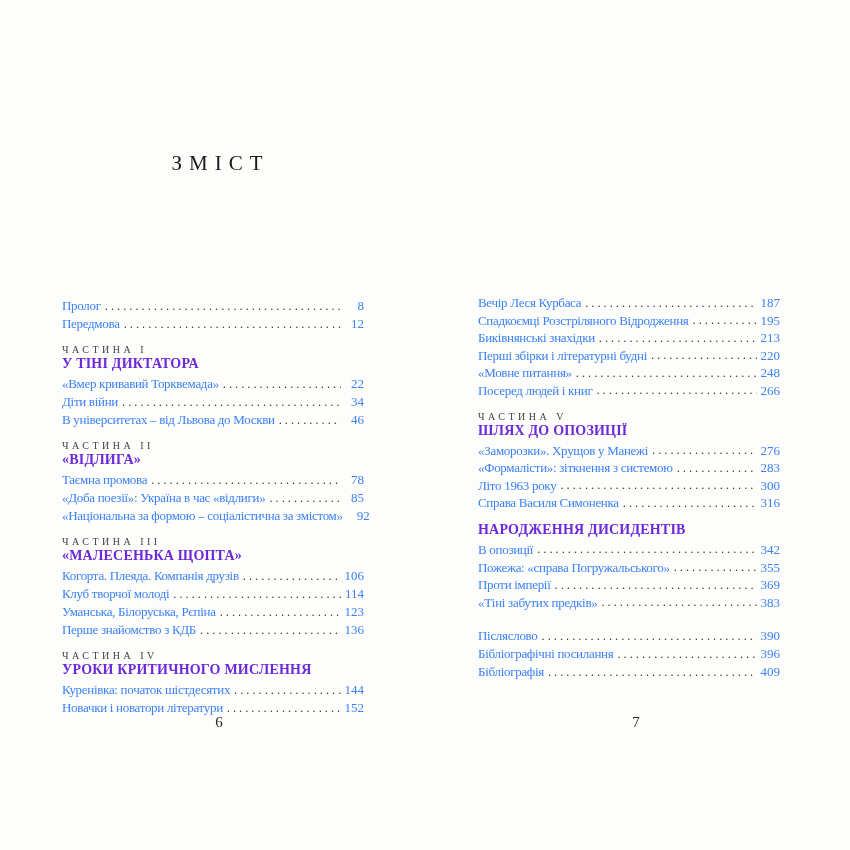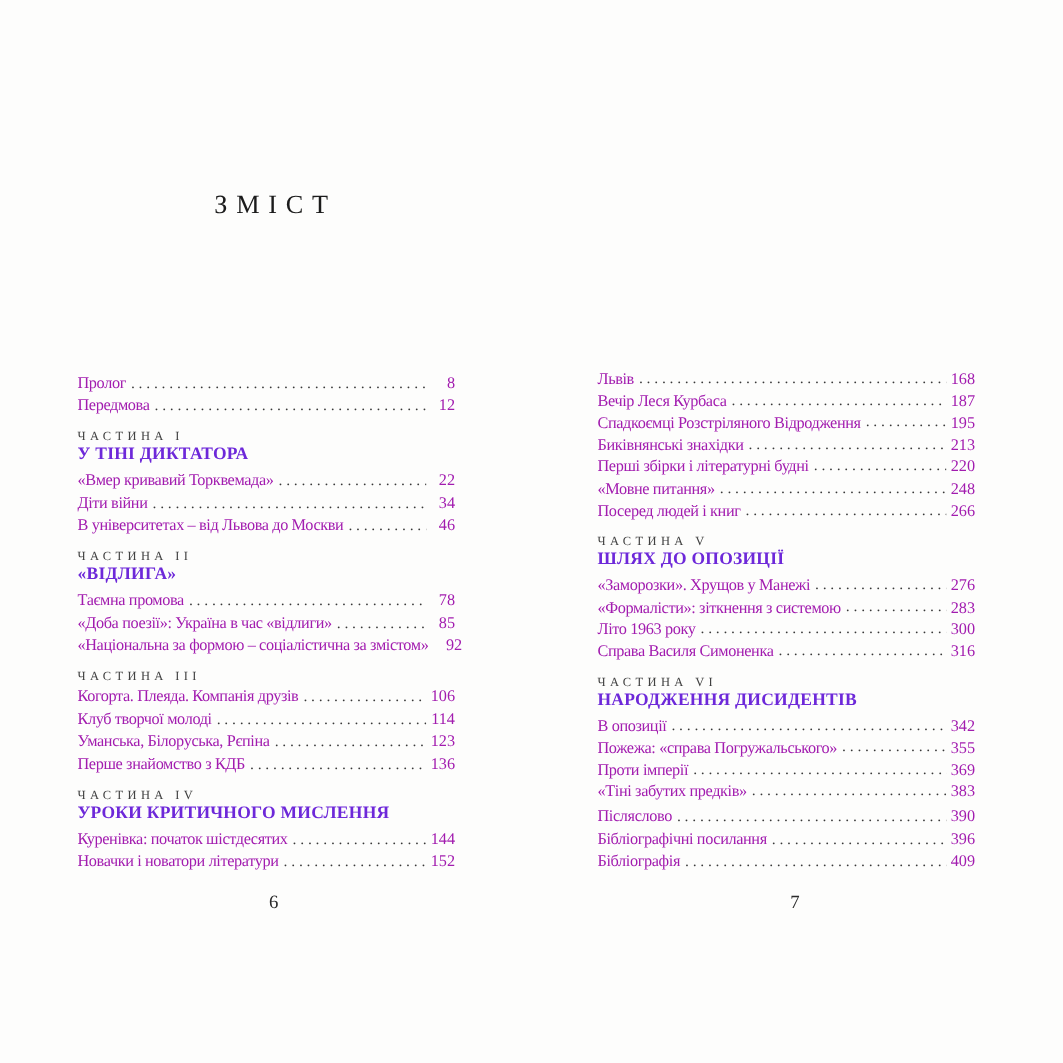--- a/index.html
+++ b/index.html
@@ -27,46 +27,46 @@
     font-family: Liberation Serif, serif;
   }
   .col {
     position: absolute;
   }
   .col-left  { left: 62px;  top: 297px; width: 302px; }
   .col-right { left: 478px; top: 294px; width: 302px; }
 
   .group { margin-top: 10px; }
   .col .group:first-child { margin-top: 0; }
-  .group.backmatter { margin-top: 2px; }
+  .group.backmatter { margin-top: 16px; }
 
   .part-label {
     font-size: 10px;
     line-height: 13px;
     letter-spacing: 3.5px;
     color: #414141;
     white-space: nowrap;
   }
   .part-title {
     font-size: 14px;
     line-height: 16px;
     font-weight: 700;
     letter-spacing: 0.2px;
     color: #6d28d9;
     margin-bottom: 3px;
     white-space: nowrap;
   }
   .entry {
     display: flex;
-    align-items: flex-end;
+    align-items: center;
     height: 18px;
     line-height: 18px;
     font-size: 13px;
     letter-spacing: -0.3px;
-    color: #a21caf;
+    color: #3b82f6;
   }
   .col-right .entry { height: 17.6px; line-height: 17.6px; }
   .col-right .backmatter .entry { height: 18px; line-height: 18px; }
 
   .entry .label {
     flex: 0 0 auto;
     white-space: nowrap;
   }
   .entry .dots {
     flex: 1 1 auto;
@@ -149,20 +149,21 @@
           <span class="pg">85</span>
         </div>
         <div class="entry">
           <span class="label">«Національна за формою – соціалістична за змістом»</span>
           <span class="dots"></span>
           <span class="pg">92</span>
         </div>
       </div>
       <div class="group">
         <div class="part-label">ЧАСТИНА III</div>
+        <div class="part-title">«МАЛЕСЕНЬКА ЩОПТА»</div>
         <div class="entry">
           <span class="label">Когорта. Плеяда. Компанія друзів</span>
           <span class="dots"></span>
           <span class="pg">106</span>
         </div>
         <div class="entry">
           <span class="label">Клуб творчої молоді</span>
           <span class="dots"></span>
           <span class="pg">114</span>
         </div>
@@ -188,25 +189,20 @@
         <div class="entry">
           <span class="label">Новачки і новатори літератури</span>
           <span class="dots"></span>
           <span class="pg">152</span>
         </div>
       </div>
     </div>
   <div class="col col-right">
       <div class="group">
         <div class="entry">
-          <span class="label">Львів</span>
-          <span class="dots"></span>
-          <span class="pg">168</span>
-        </div>
-        <div class="entry">
           <span class="label">Вечір Леся Курбаса</span>
           <span class="dots"></span>
           <span class="pg">187</span>
         </div>
         <div class="entry">
           <span class="label">Спадкоємці Розстріляного Відродження</span>
           <span class="dots"></span>
           <span class="pg">195</span>
         </div>
         <div class="entry">
@@ -248,21 +244,20 @@
           <span class="dots"></span>
           <span class="pg">300</span>
         </div>
         <div class="entry">
           <span class="label">Справа Василя Симоненка</span>
           <span class="dots"></span>
           <span class="pg">316</span>
         </div>
       </div>
       <div class="group">
-        <div class="part-label">ЧАСТИНА VI</div>
         <div class="part-title">НАРОДЖЕННЯ ДИСИДЕНТІВ</div>
         <div class="entry">
           <span class="label">В опозиції</span>
           <span class="dots"></span>
           <span class="pg">342</span>
         </div>
         <div class="entry">
           <span class="label">Пожежа: «справа Погружальського»</span>
           <span class="dots"></span>
           <span class="pg">355</span>

